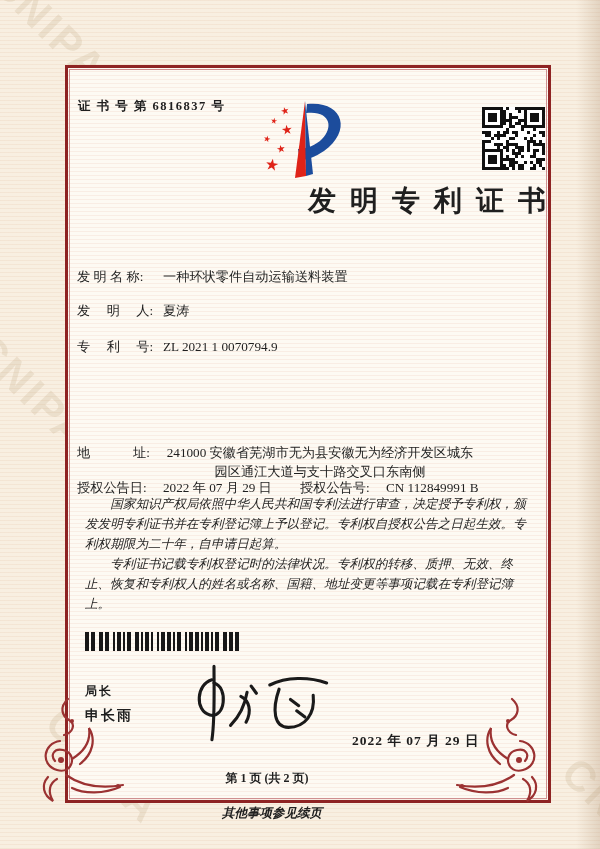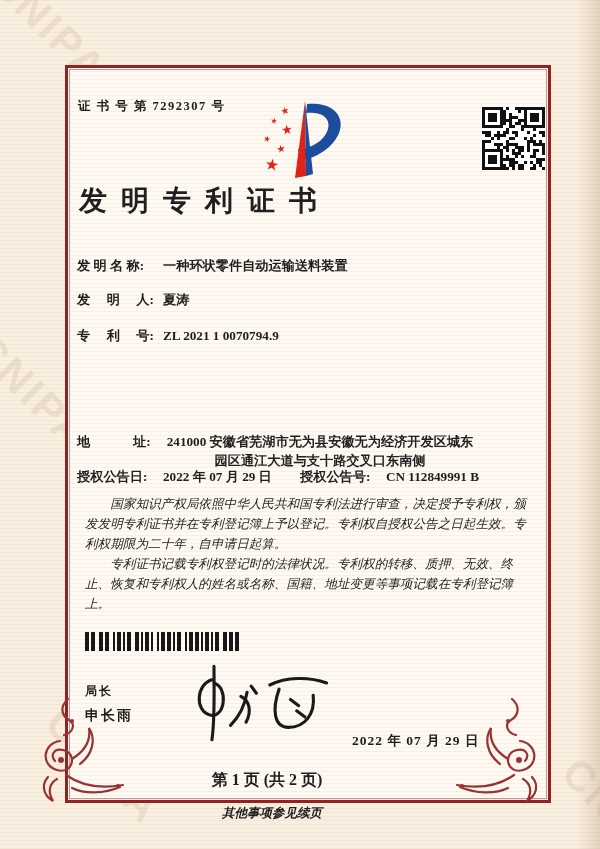--- a/index.html
+++ b/index.html
@@ -21,25 +21,25 @@
          border:3px solid var(--frame_red,#8e2323);
          background:
            repeating-linear-gradient(0deg, rgba(236,190,175,.22) 0 1px, rgba(0,0,0,0) 1px 4px),
            var(--inner,#fdfaf3);}
   .frame-inner{position:absolute;inset:1px;border:1px solid #cf9090;}
   
   .cert-no{position:absolute;left:78px;top:98px;font-size:12.5px;font-weight:600;
            letter-spacing:1.5px;}
   .logo{position:absolute;left:245px;top:99px;width:110px;height:86px;}
   .qr{position:absolute;left:482px;top:107px;width:63px;height:63px;background:#fff;}
-  .title{position:absolute;left:65px;top:182px;width:508px;text-align:left;
+  .title{position:absolute;left:52px;top:182px;width:508px;text-align:right;
          font-size:28px;font-weight:bold;letter-spacing:14px;text-indent:14px;}
   
-  .frow{position:absolute;left:77px;display:flex;font-size:13.2px;font-weight:700;
-        line-height:19px;}
+  .frow{position:absolute;left:77px;display:flex;font-size:13.2px;font-weight:400;
+        line-height:19px;margin-top:11px;}
   .flab{display:inline-block;width:86px;flex:0 0 86px;white-space:nowrap;}
   .fval{display:inline-block;text-align:center;}
   .fval.addr{width:314px;}
   .frow.grant2{left:300px;}
   
   .paras{position:absolute;left:77px;top:494px;width:446px;font-size:12.6px;
          line-height:20px;font-style:italic;margin-left:8px;}
   .paras p{margin:0;text-indent:2em;}
   
   .barcode{position:absolute;left:85px;top:632px;height:19px;display:flex;}
@@ -48,21 +48,21 @@
   .b0{background:transparent;}
   
   .sig-title{position:absolute;left:85px;top:683px;font-size:12px;font-weight:bold;
              font-family:"Liberation Sans","DejaVu Sans",sans-serif;letter-spacing:2px;}
   .sig-name{position:absolute;left:85px;top:707px;font-size:14px;font-weight:bold;
             font-family:"Liberation Sans","DejaVu Sans",sans-serif;letter-spacing:2px;text-align:right;}
   .sig-hand{position:absolute;left:183px;top:658px;width:155px;height:85px;}
   .issue-date{position:absolute;left:352px;top:732px;font-size:13.5px;font-weight:600;
               letter-spacing:1px;}
   .page-no{position:absolute;left:65px;top:770px;width:404px;text-align:center;
-           font-size:16px;font-weight:600;}
+           font-size:12px;font-weight:600;}
   .footer-note{position:absolute;left:0;top:805px;width:544px;text-align:center;
                font-size:12.5px;font-style:italic;font-weight:600;}
   
   .orn{position:absolute;width:100px;height:112px;}
   .orn-left{left:28px;top:697px;}
   .orn-right{left:452px;top:697px;transform:scaleX(-1);}
 </style>
 </head>
 <body>
 
@@ -72,21 +72,21 @@
   <span class="wm" style="left:258px;top:108px">CNIPA</span>
   <span class="wm" style="left:-40px;top:368px">CNIPA</span>
   <span class="wm" style="left:408px;top:252px">CNIPA</span>
   <span class="wm" style="left:32px;top:742px">CNIPA</span>
   <span class="wm" style="left:548px;top:792px">CNIPA</span>
 
   <div class="frame">
     <div class="frame-inner"></div>
   </div>
 
-  <div class="cert-no">证 书 号 第 7292307 号</div>
+  <div class="cert-no">证 书 号 第 6816837 号</div>
 
   <div class="logo">
     <svg viewBox="0 0 110 85" width="110" height="85">
       <defs>
         <polygon id="st" points="0,-1 0.225,-0.31 0.95,-0.31 0.36,0.12 0.59,0.81 0,0.38 -0.59,0.81 -0.36,0.12 -0.95,-0.31 -0.225,-0.31"></polygon>
       </defs>
 
       <path d="M62,5 C96,1 109,30 79,52 C70,58 62,61 55,61 L53,50 C62,50 71,46 77,40 C89,28 85,11 61,14 Z" fill="var(--logo_blue,#1c4c9c)"></path>
 
       <polygon points="60,2 50,79 61,77" fill="var(--logo_red,#df2318)"></polygon>

